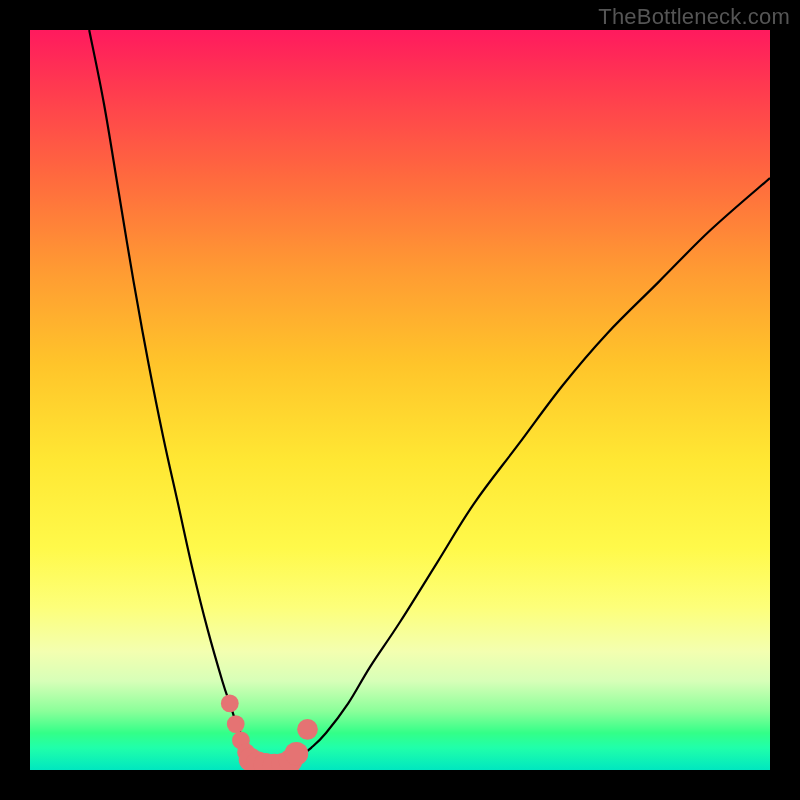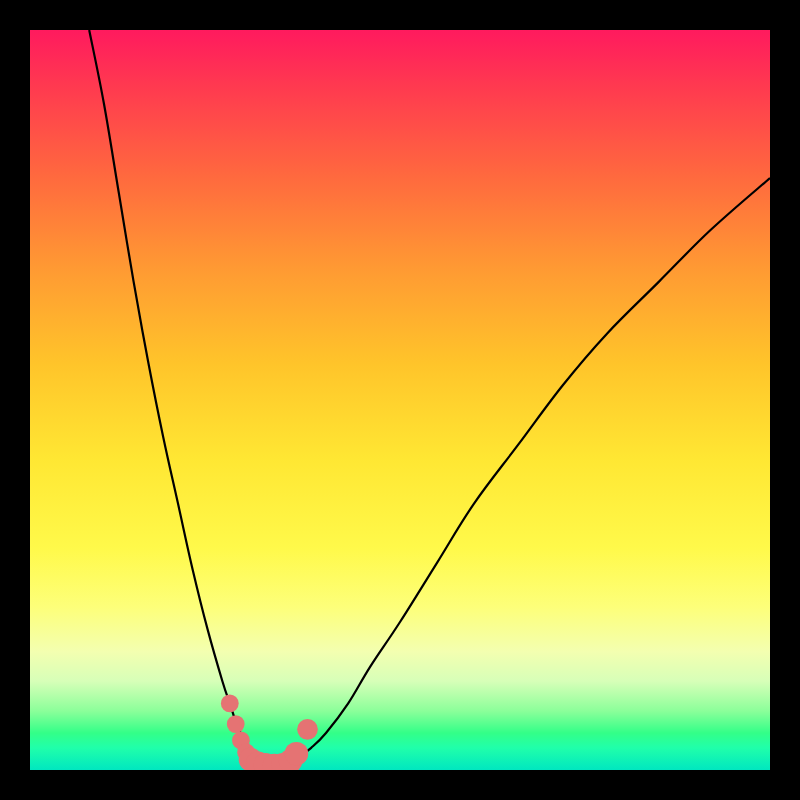--- a/index.html
+++ b/index.html
@@ -57,20 +57,21 @@
     left: 0;
     top: 0;
     width: 740px;
     height: 740px;
   }
 </style>
 </head>
 <body>
 
 <div class="frame">
+  <div class="watermark">TheBottleneck.com</div>
   <div class="plot-area">
     <svg class="curves" viewBox="0 0 740 740" preserveAspectRatio="none">
       <path id="path-left" fill="none" stroke="#000000" stroke-width="2.2" d="M 59.2 0 C 61.86 13.32, 68.67 44.70, 74.00 74.00 C 79.33 103.30, 83.47 130.83, 88.80 162.80 C 94.13 194.77, 98.27 220.96, 103.60 251.60 C 108.93 282.24, 113.07 305.03, 118.40 333.00 C 123.73 360.97, 127.87 381.69, 133.20 407.00 C 138.53 432.31, 142.67 449.62, 148.00 473.60 C 153.33 497.58, 157.47 517.56, 162.80 540.20 C 168.13 562.84, 172.27 579.42, 177.60 599.40 C 182.93 619.38, 188.40 637.88, 192.40 651.20 C 196.40 664.52, 197.14 665.41, 199.80 673.40 C 202.46 681.39, 204.54 688.94, 207.20 695.60 C 209.86 702.26, 211.94 705.74, 214.60 710.40 C 217.26 715.06, 219.34 718.17, 222.00 721.50 C 224.66 724.83, 226.74 726.64, 229.40 728.90 C 232.06 731.16, 235.47 733.15, 236.80 734.08"></path>
       <path id="path-right" fill="none" stroke="#000000" stroke-width="2.2" d="M 259 734.08 C 260.33 733.15, 262.40 731.83, 266.40 728.90 C 270.40 725.97, 275.87 722.46, 281.20 717.80 C 286.53 713.14, 289.34 710.99, 296.00 703.00 C 302.66 695.01, 310.21 685.39, 318.20 673.40 C 326.19 661.41, 331.08 651.05, 340.40 636.40 C 349.72 621.75, 358.01 610.65, 370.00 592.00 C 381.99 573.35, 393.68 554.11, 407.00 532.80 C 420.32 511.49, 429.35 494.91, 444.00 473.60 C 458.65 452.29, 472.42 435.71, 488.40 414.40 C 504.38 393.09, 516.82 375.18, 532.80 355.20 C 548.78 335.22, 559.88 322.05, 577.20 303.40 C 594.52 284.75, 610.35 270.25, 629.00 251.60 C 647.65 232.95, 660.82 218.45, 680.80 199.80 C 700.78 181.15, 729.34 157.32, 740.00 148.00"></path>
       <g id="markers">
           <circle cx="199.80" cy="673.40" r="8.88" fill="#e57373"></circle>
           <circle cx="205.72" cy="694.12" r="8.88" fill="#e57373"></circle>
           <circle cx="210.90" cy="710.40" r="8.88" fill="#e57373"></circle>
           <circle cx="216.08" cy="722.24" r="8.88" fill="#e57373"></circle>
           <circle cx="220.52" cy="729.64" r="11.84" fill="#e57373"></circle>

